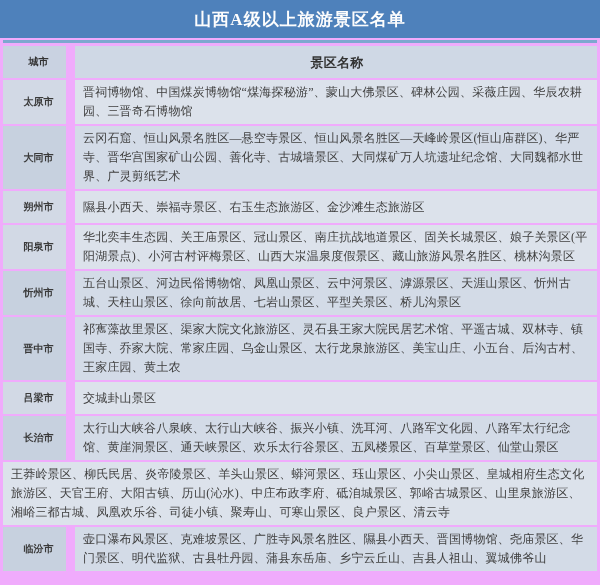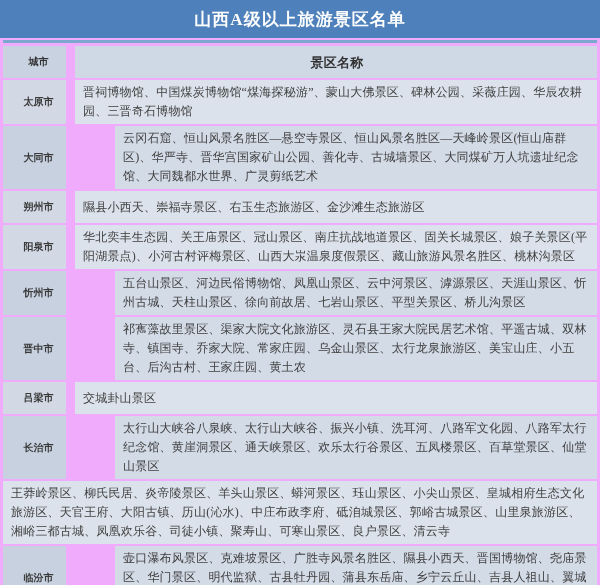--- a/index.html
+++ b/index.html
@@ -53,21 +53,21 @@
     letter-spacing:0.2px;
     min-height:26px;
   }
   .header-row{min-height:40px;}
   .header-row .city-cell{background:#c9d2e1;color:#333333;}
   .header-row .scenic-cell{background:#cfd8e5;justify-content:center;font-weight:bold;font-size:13px;color:#333333;}
   .row{min-height:32px;}
   .row.odd .city-cell{background:#d2d9e5;}
   .row.odd .scenic-cell{background:#dce2eb;}
   .row.even .city-cell{background:#c7d1df;}
-  .row.even .scenic-cell{background:#d3dbe7;margin-left:40px;}
+  .row.even .scenic-cell{background:#d3dbe7;}
 </style>
 </head>
 <body>
 
 <div class="page">
   <div class="title-bar">
     <span>山西A级以上旅游景区名单</span>
   </div>
   <div class="accent-strip"></div>
 

